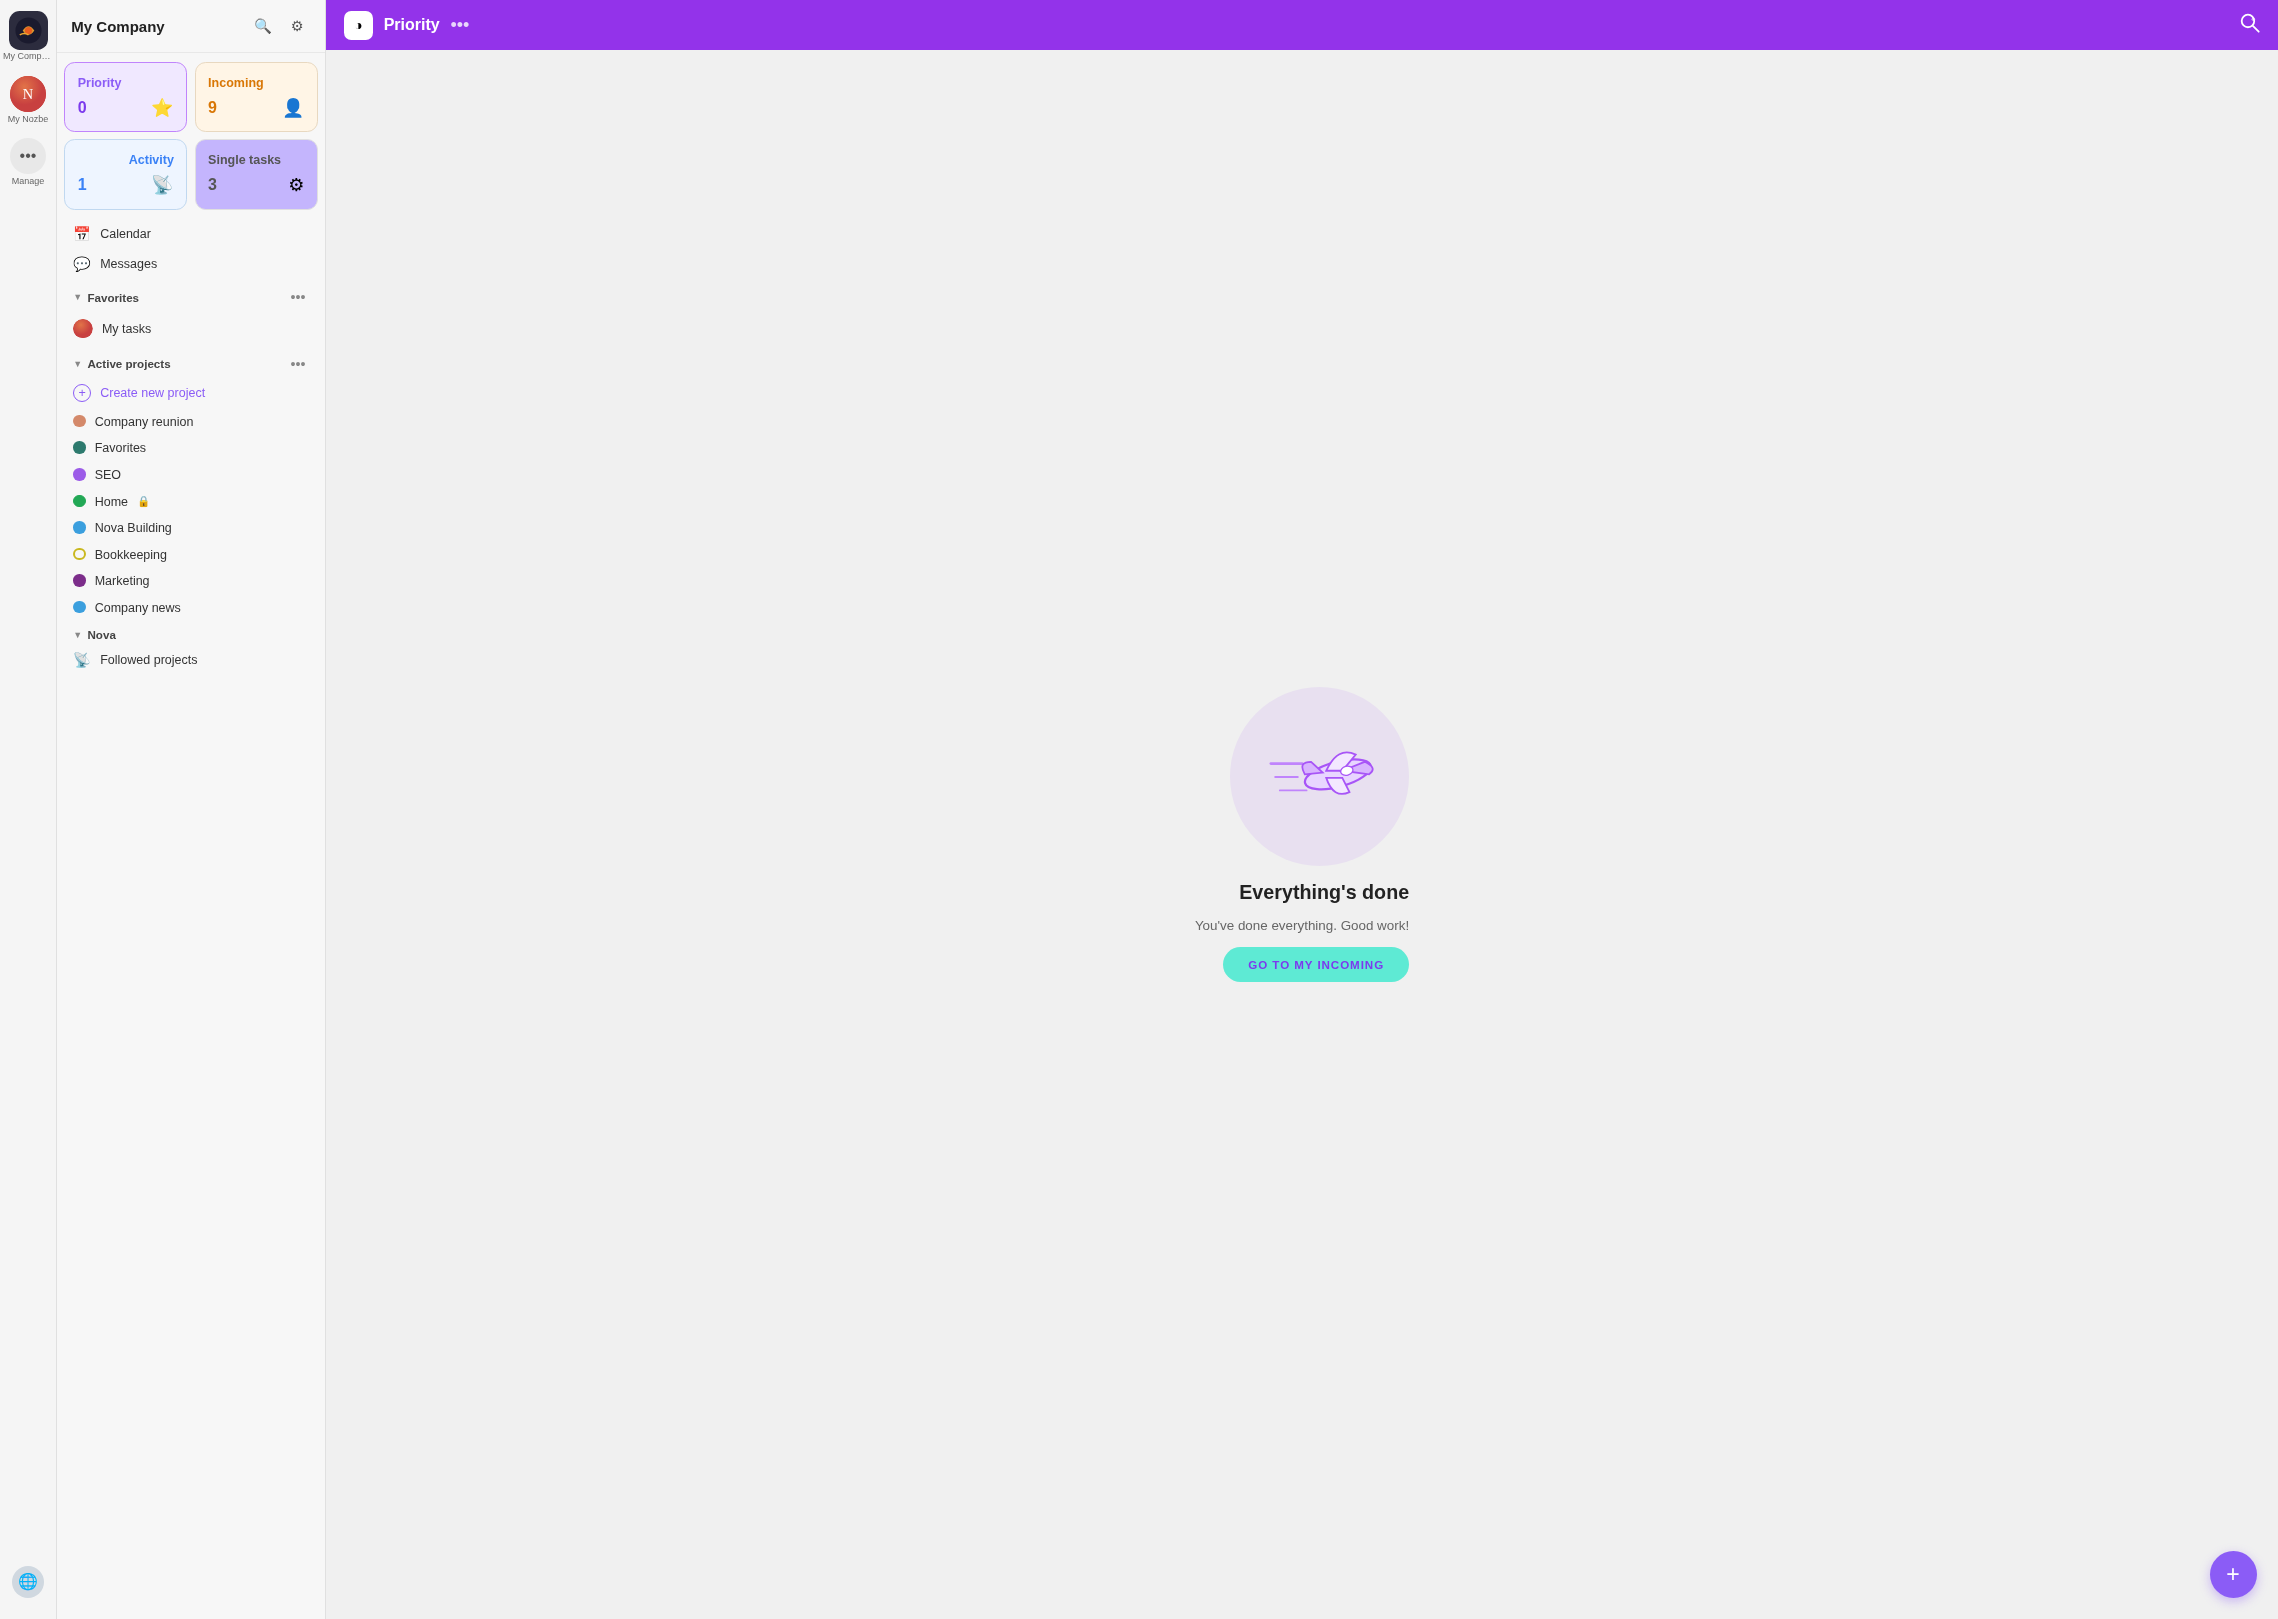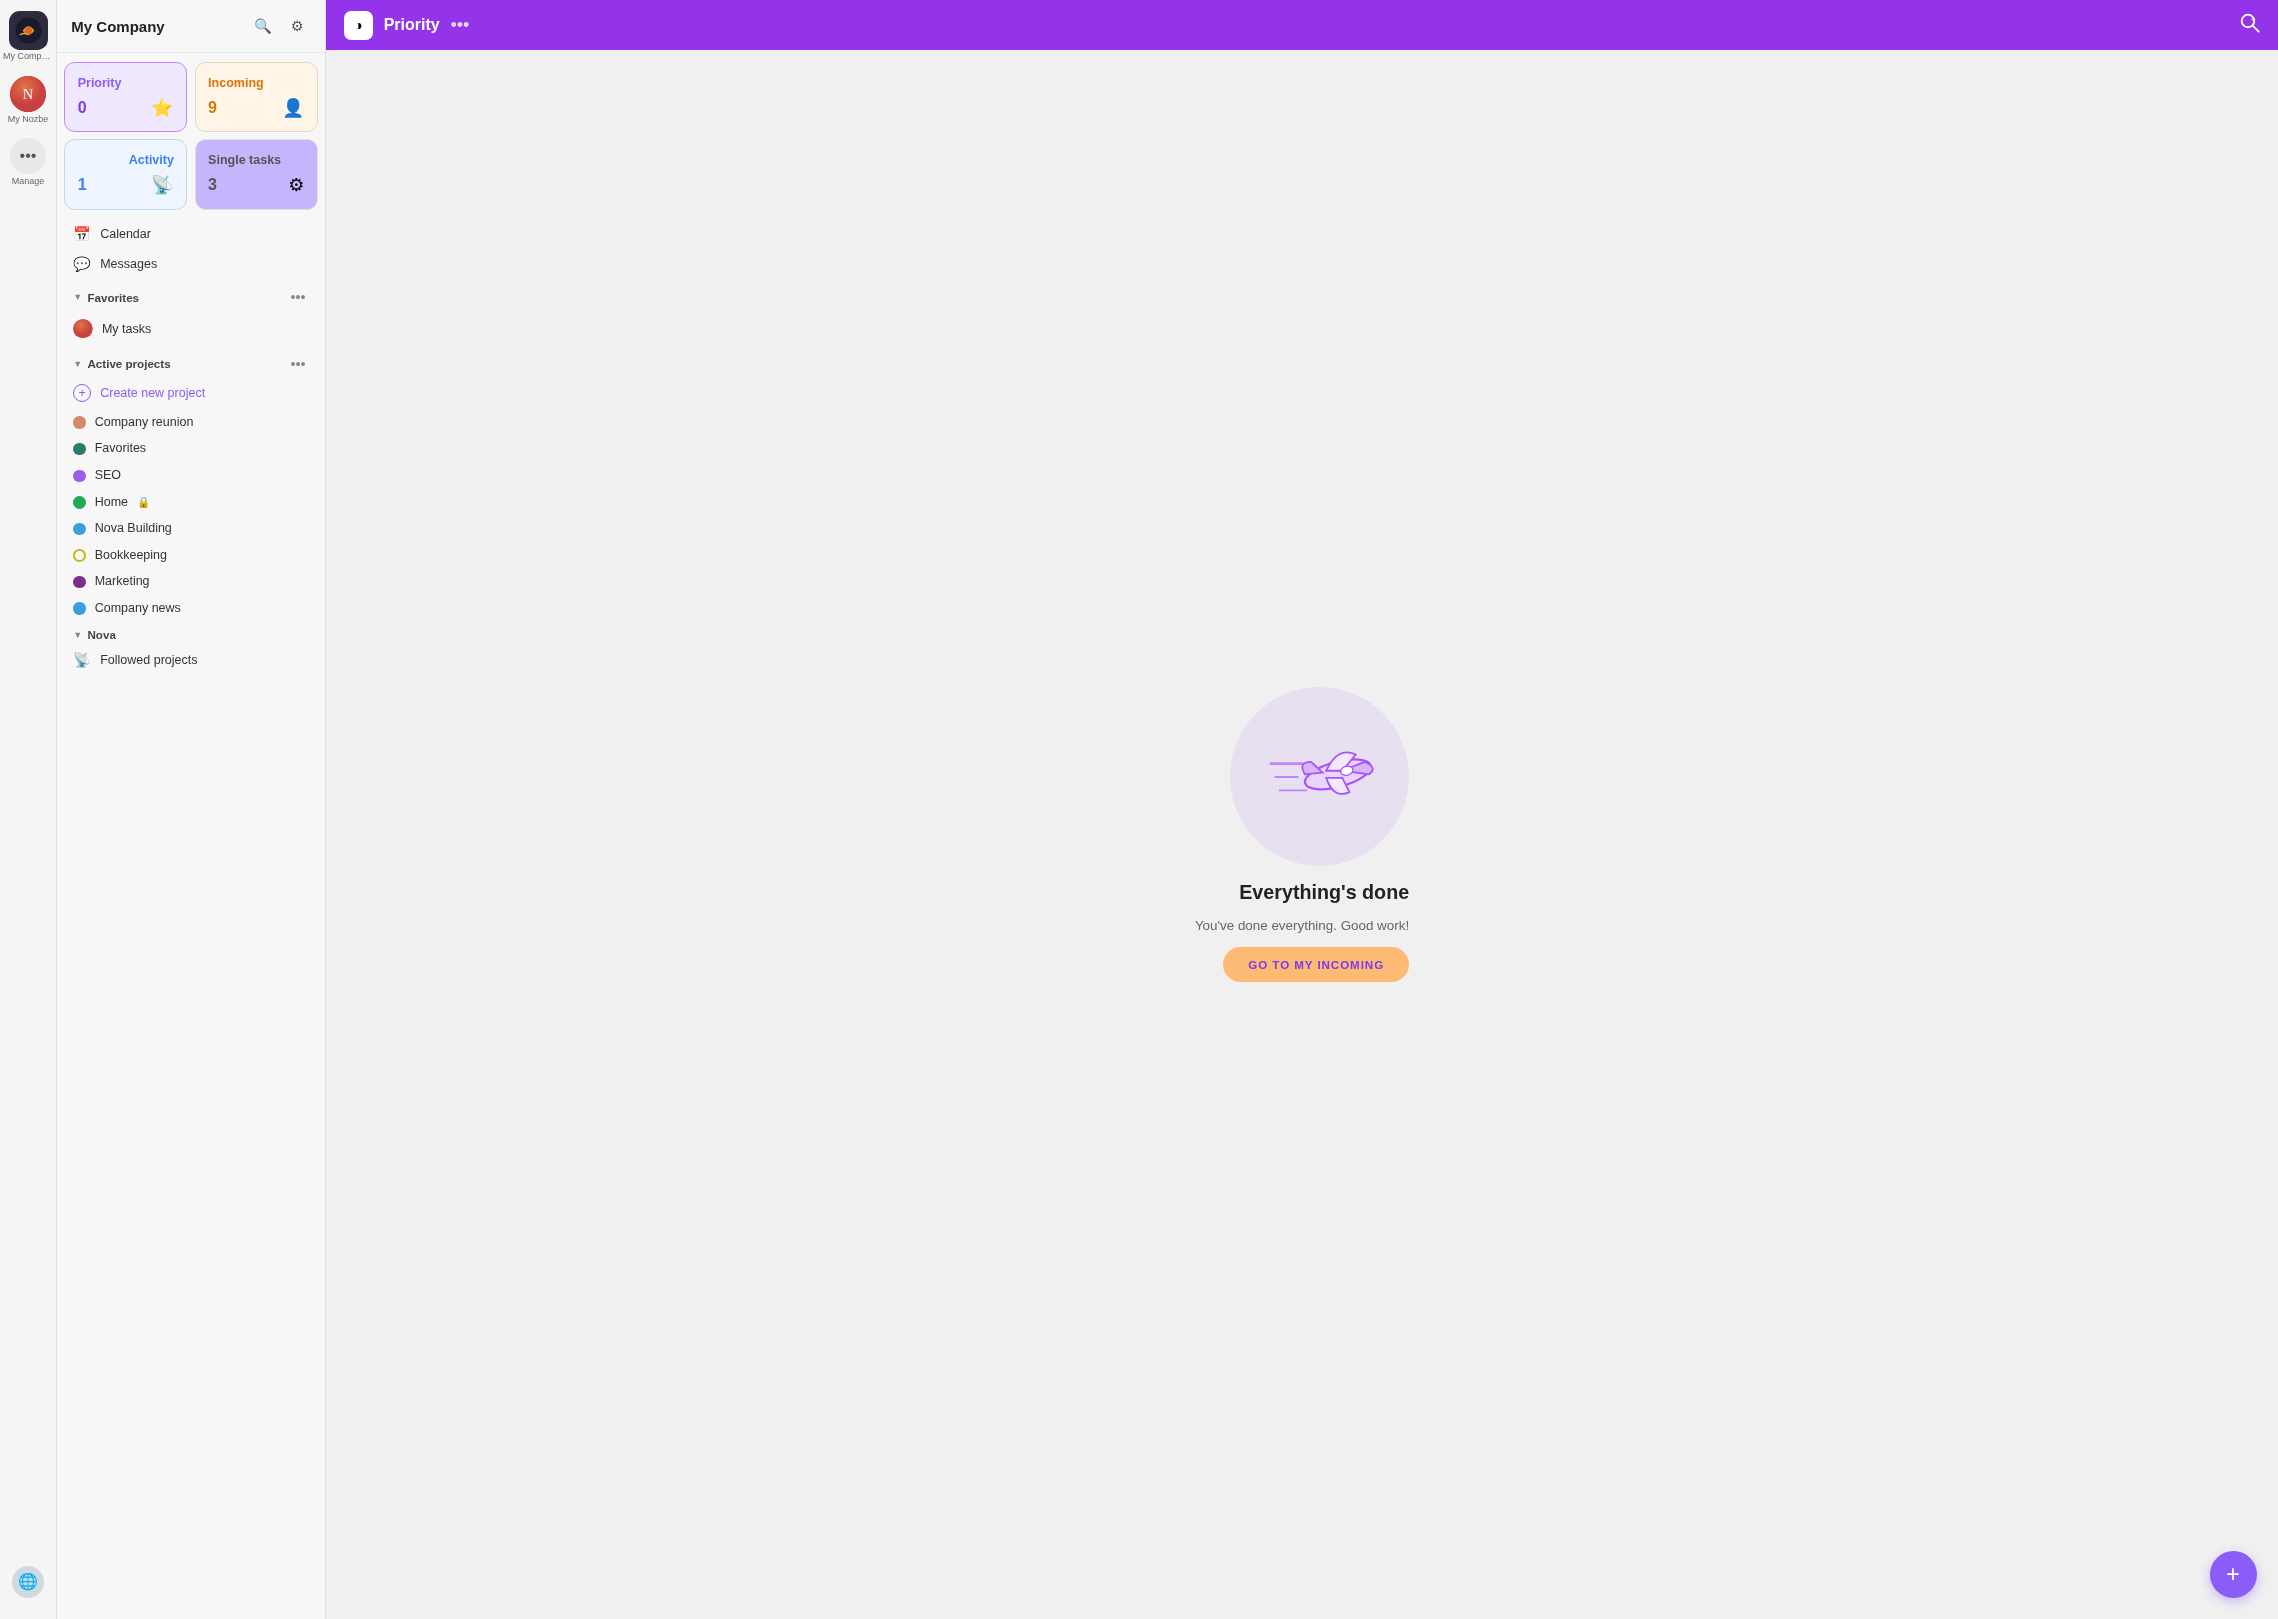--- a/index.html
+++ b/index.html
@@ -190,21 +190,21 @@
       display: flex; align-items: center; justify-content: center;
       width: 21.5px; height: 21.5px; border-radius: 5.4px;
     }
     .chevron { font-size: 9px; color: #888; }
 
     .project-dot {
       width: 12.5px; height: 12.5px; border-radius: 50%; flex-shrink: 0;
     }
     .project-item {
       display: flex;
-      align-items: flex-end;
+      align-items: flex-start;
       gap: 9px;
       padding: 6.3px 9px;
       border-radius: 7.2px;
       cursor: pointer;
       font-size: 12.5px;
       color: #333;
     }
     .add-project-item {
       display: flex;
       align-items: center;
@@ -299,21 +299,21 @@
       font-size: 19.7px;
       font-weight: 700;
       color: #222;
     }
     .empty-subtitle {
       font-size: 13.4px;
       color: #666;
     }
 
     .go-incoming-btn {
-      background: #fdba74;
+      background: #5eead4;
       border: none;
       border-radius: 21.5px;
       padding: 10.7px 25px;
       font-size: 11.6px;
       font-weight: 700;
       color: #7c3aed;
       letter-spacing: 0.08em;
       cursor: pointer;
       text-transform: uppercase;
     }

